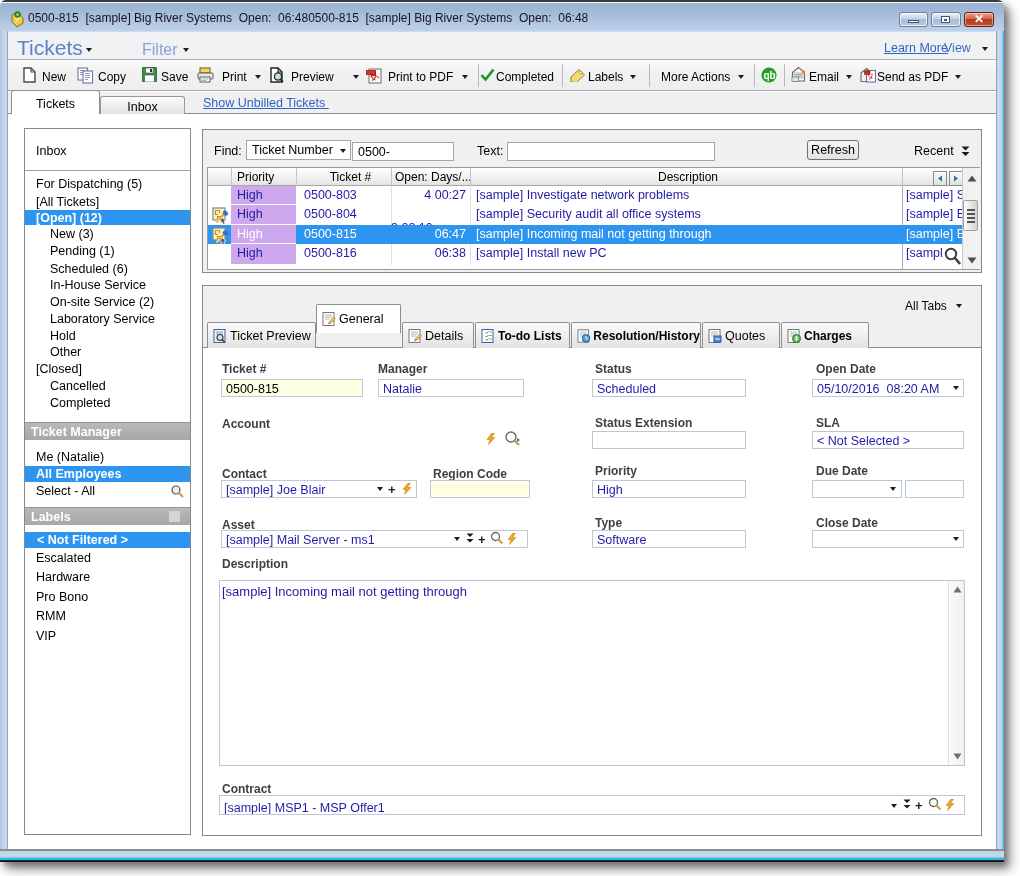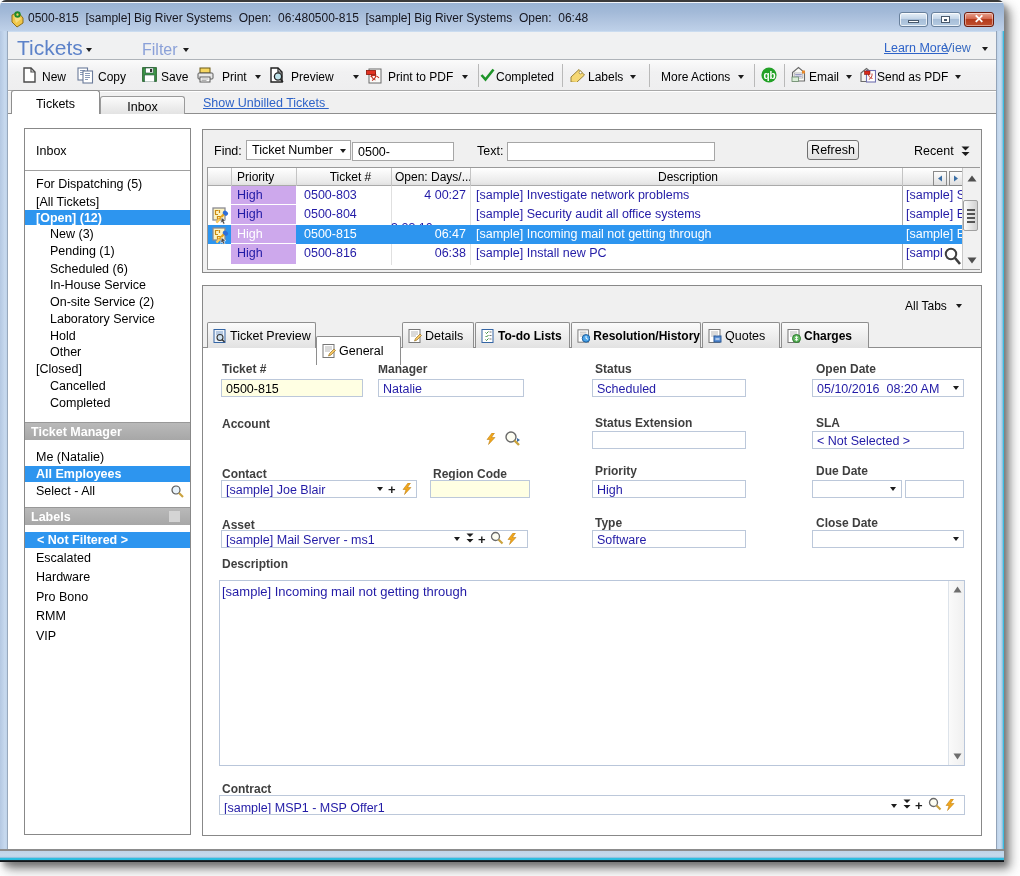--- a/index.html
+++ b/index.html
@@ -35,21 +35,21 @@
 #brdL { position:absolute; left:0; top:31px; width:8px; height:818px; background:linear-gradient(90deg,#b4c8e2 0,#c7d9ee 70%,#bfd3ea 100%); border-right:1px solid #98a8bc;}
 #brdR { position:absolute; left:996px; top:31px; width:8px; height:818px; background:linear-gradient(90deg,#93a3b8 0 1px,#bdd2e8 1px,#cadcf0 40%,#c3d8ec 62%,#9cc4e0 80%,#44c2e6 88%,#2cb9de 100%); }
 #brdB { position:absolute; left:0px; top:849px; width:1004px; height:13px; background:linear-gradient(180deg,#8c8c8c 0 1.5px,#bdd2e8 1.5px,#c4d9ec 45%,#bcd3e9 62%,#8cc0de 66%,#2ec0e2 70%,#29bade 83%,#16191d 89%,#101316 100%); }
 .panel { position:absolute; border:1px solid #888; background:#fff; }
 .sel { background:#2d95ef; color:#fff; font-weight:bold; }
 .navy { color:#221ba6; }
 .crm { background:#ffffe3; }
 input, .ibox { font-family:"Liberation Sans", sans-serif; }
 .lbl { position:absolute; font-size:12px; font-weight:bold; color:#3f3f3f; white-space:nowrap; }
 .dtab { position:absolute; top:36px; height:26px; background:linear-gradient(180deg,#fbfbfb 0,#e2e2e2 100%); border:1px solid #8e8e8e; border-bottom:none; border-radius:2px 2px 0 0; font-size:12.5px; display:flex; align-items:center; padding-left:5px; gap:3px; }
-.dtab.active { top:50px; height:29px; background:#fff; z-index:4;align-items:center; }
+.dtab.active { top:18px; height:29px; background:#fff; z-index:4;align-items:center; }
 .dtab .b { font-weight:bold; font-size:12px; }
 .pls { font-size:13px; font-weight:bold; color:#1c1c1c; }
 .ibox { position:absolute; border:1px solid #bcc8da; background:#fff; font-size:12.5px; color:#221ba6; padding:2px 4px 0 4px; white-space:nowrap; overflow:hidden; }
 .ibox.crm { background:#ffffe3; }
 </style>
 </head>
 <body>
 <div id="win">
   <div id="tbar">
     <div class="dark"></div>

